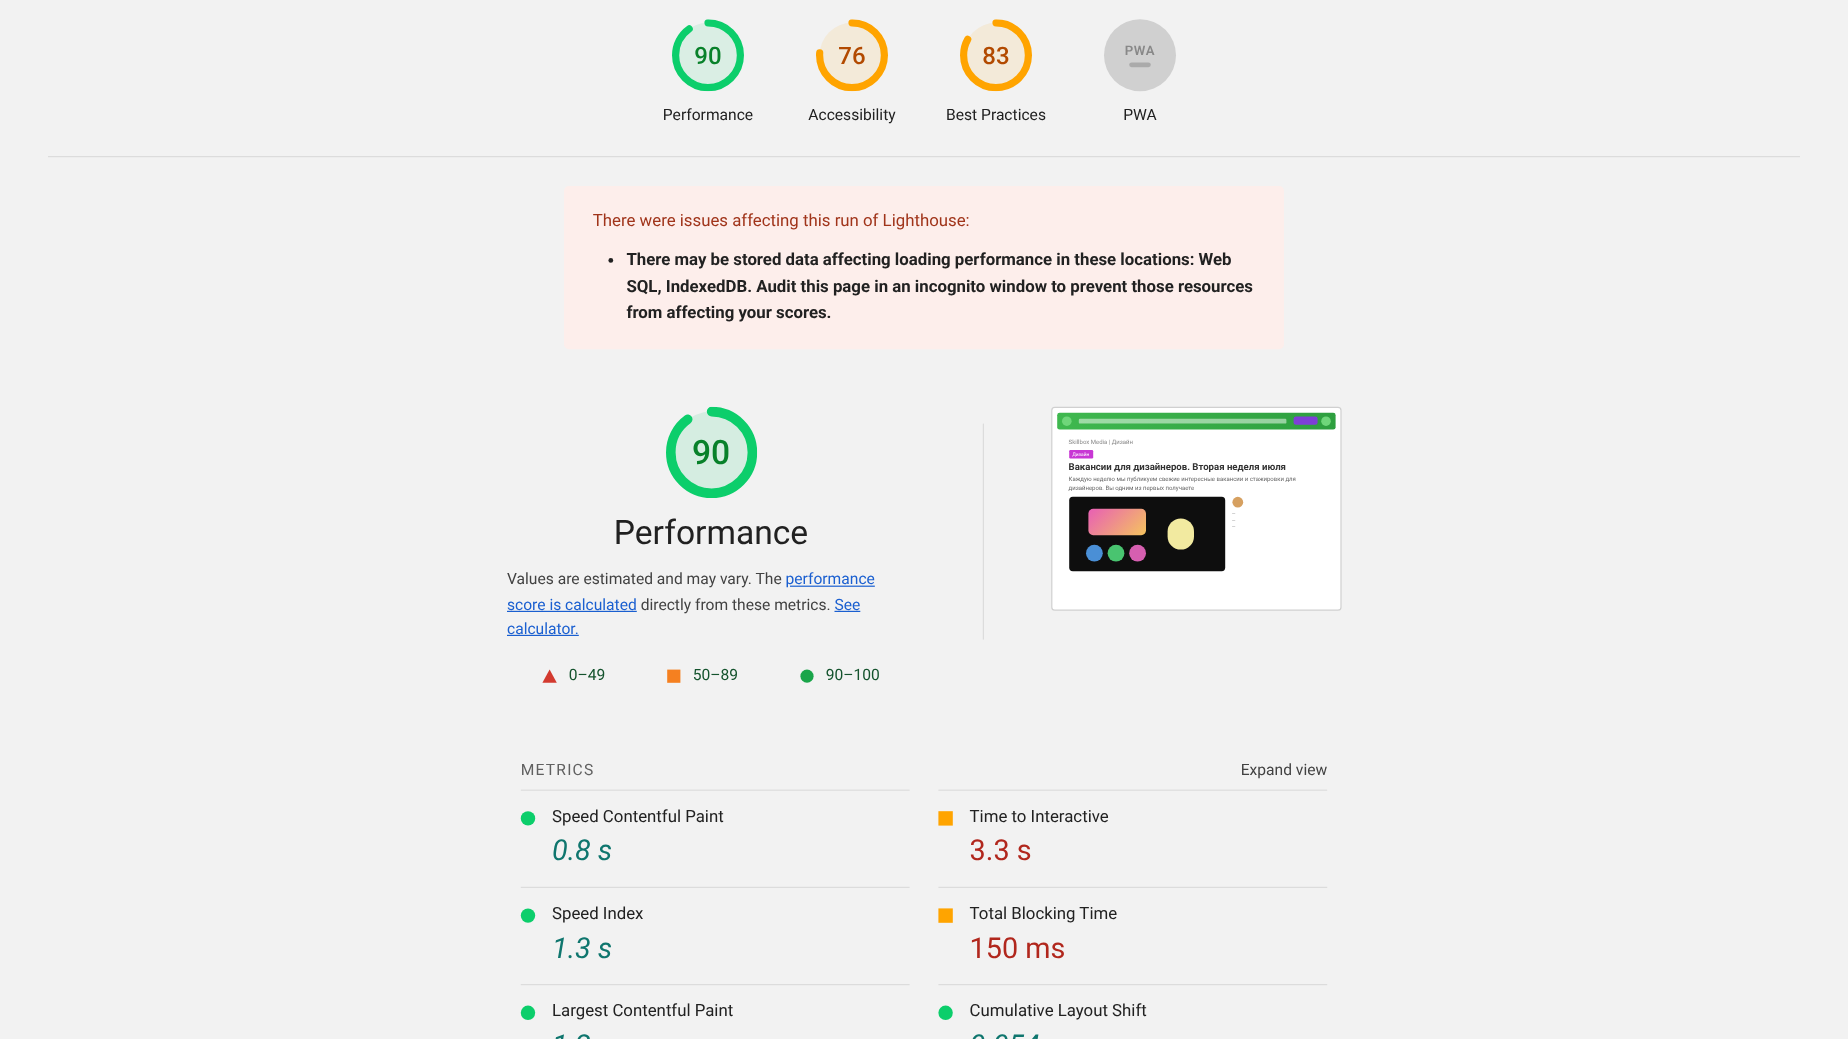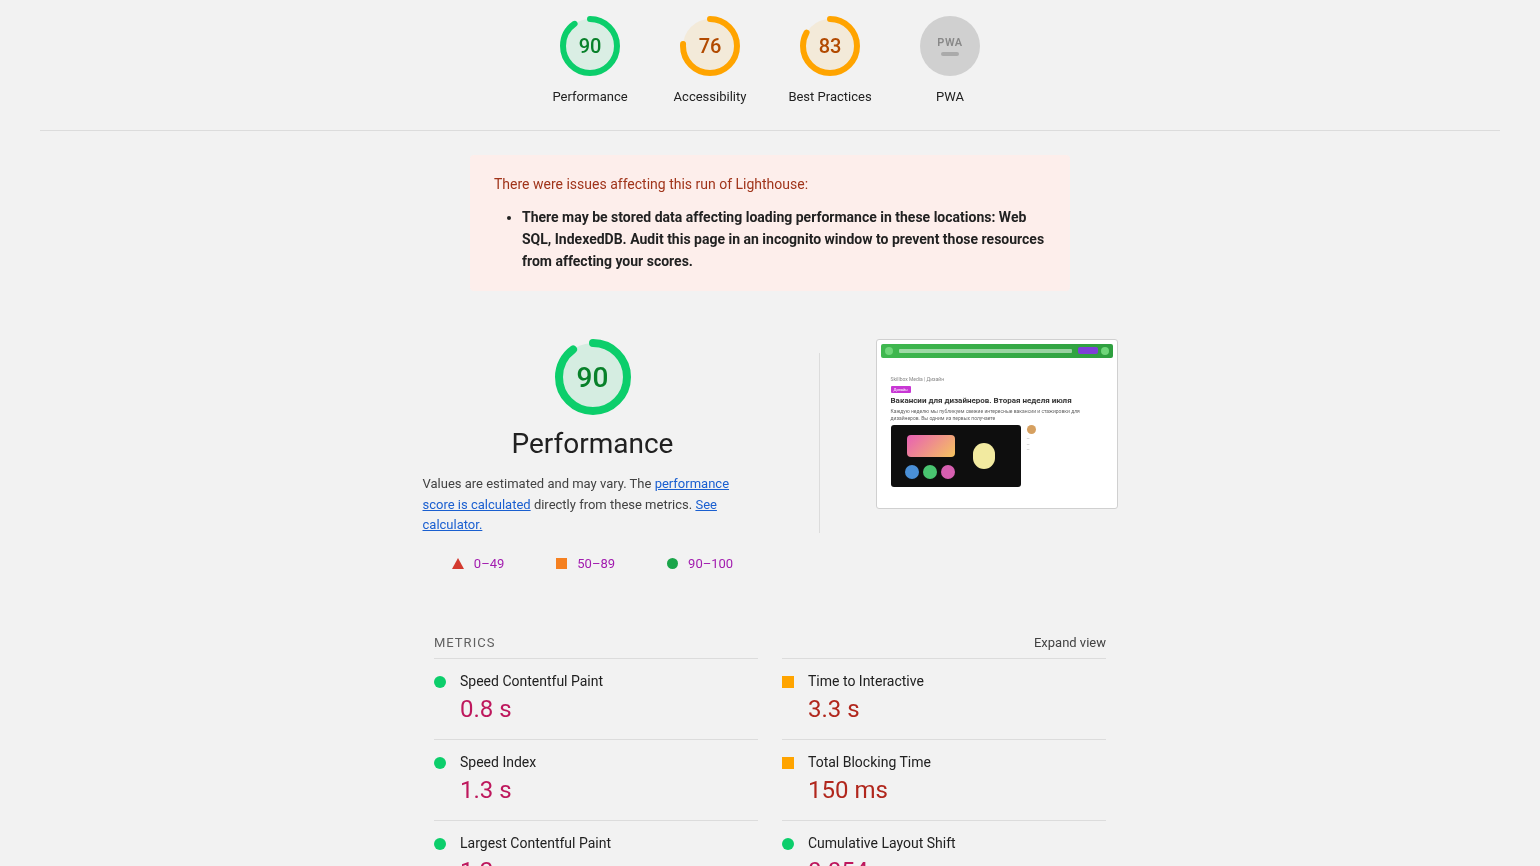--- a/index.html
+++ b/index.html
@@ -22,33 +22,33 @@
 .warning-box li { font-weight: 700; color: #212121; }
 .perf-section { display: flex; justify-content: center; gap: 56px; margin-top: 48px; align-items: flex-start; }
 .perf-left { width: 340px; display: flex; flex-direction: column; align-items: center; }
 .perf-gauge-big { width: 76px; height: 76px; position: relative; margin-bottom: 12px; }
 .perf-gauge-big svg { width: 76px; height: 76px; transform: rotate(-90deg); }
 .perf-gauge-big .arc { fill: none; stroke-width: 8; stroke-linecap: round; }
 .perf-big-score { position: absolute; top: 50%; left: 50%; transform: translate(-50%, -50%); font-size: 28px; font-weight: 500; color: #08812a; }
 .perf-title { font-size: 28px; font-weight: 400; color: #212121; margin-bottom: 14px; }
 .perf-desc { font-size: 13px; color: #424242; text-align: left; line-height: 1.6; margin-bottom: 20px; }
 .perf-desc a { color: #1a5fd0; text-decoration: underline; }
-.legend-row { display: flex; gap: 52px; font-size: 13px; color: #a21caf; }
+.legend-row { display: flex; gap: 52px; font-size: 13px; color: #14532d; }
 .legend-item { display: flex; align-items: center; gap: 10px; }
 .legend-shape { display: inline-block; }
 .tri-red { width: 0; height: 0; border-left: 6px solid transparent; border-right: 6px solid transparent; border-bottom: 11px solid #d33a2f; }
 .sq-orange { width: 11px; height: 11px; background: #f58020; }
 .circ-green { width: 11px; height: 11px; background: #1aa54a; border-radius: 50%; }
 .divider-v { width: 1px; background: #dcdcdc; height: 180px; margin-top: 14px; }
 .preview-box { width: 242px; height: 170px; border: 1px solid #d0d0d0; border-radius: 3px; background: #fff; overflow: hidden; padding: 4px; }
 .pv-topbar { height: 14px; background: linear-gradient(90deg, #3fb84f, #2e9f3f); border-radius: 2px; display: flex; align-items: center; padding: 0 4px; gap: 3px; }
 .pv-topbar .c { width: 8px; height: 8px; border-radius: 50%; background: #6fd67a; }
 .pv-topbar .txt { flex: 1; height: 4px; background: rgba(255,255,255,0.5); border-radius: 1px; margin: 0 3px; }
 .pv-topbar .btn { width: 20px; height: 7px; background: #7d3fd6; border-radius: 2px; }
-.pv-body { padding: 18px 10px; font-size: 6px; color: #333; }
+.pv-body { padding: 8px 10px; font-size: 6px; color: #333; }
 .pv-crumb { color: #888; font-size: 5px; margin-bottom: 3px; }
 .pv-tag { display: inline-block; background: #c837d4; color: #fff; padding: 1px 3px; font-size: 4px; border-radius: 1px; margin-bottom: 3px; }
 .pv-h { font-weight: 700; font-size: 8px; line-height: 1.2; margin-bottom: 3px; }
 .pv-p { font-size: 5px; color: #666; line-height: 1.3; margin-bottom: 4px; }
 .pv-row { display: flex; gap: 6px; align-items: flex-start; }
 .pv-img { width: 130px; height: 62px; background: #0e0e0e; border-radius: 3px; position: relative; overflow: hidden; }
 .pv-img .b1 { position: absolute; top: 10px; left: 16px; width: 48px; height: 22px; background: linear-gradient(135deg,#e85fb5,#f5c45e); border-radius: 4px; }
 .pv-img .b2 { position: absolute; bottom: 8px; left: 14px; width: 14px; height: 14px; border-radius: 50%; background: #4a8fd6; }
 .pv-img .b3 { position: absolute; bottom: 8px; left: 32px; width: 14px; height: 14px; border-radius: 50%; background: #49c470; }
 .pv-img .b4 { position: absolute; bottom: 8px; left: 50px; width: 14px; height: 14px; border-radius: 50%; background: #d65fb0; }
@@ -60,21 +60,21 @@
 .metrics-header { display: flex; justify-content: space-between; align-items: center; margin-bottom: 8px; }
 .metrics-title { font-size: 13px; color: #616161; letter-spacing: 1px; }
 .expand-link { font-size: 13px; color: #424242; cursor: pointer; }
 .metrics-grid { display: grid; grid-template-columns: 1fr 1fr; column-gap: 24px; }
 .metric-item { border-top: 1px solid #dcdcdc; padding: 14px 0 16px 0; display: flex; gap: 14px; align-items: flex-start; }
 .metric-dot { width: 12px; height: 12px; display: inline-block; margin-top: 3px; flex-shrink: 0; }
 .dot-circle { border-radius: 50%; }
 .metric-text { flex: 1; }
 .metric-name { font-size: 14px; color: #212121; margin-bottom: 6px; }
 .metric-value { font-size: 24px; font-weight: 400; }
-.val-green { color: #be185d; }
+.val-green { color: #0f766e; font-style: italic; }
 .val-red { color: #b1271d; }
 </style>
 </head>
 <body>
 
 <div class="container">
   <div class="gauges-row" id="gauges-row">
       <div class="gauge-item">
     <div class="gauge-circle">
       <svg viewBox="0 0 60 60">

